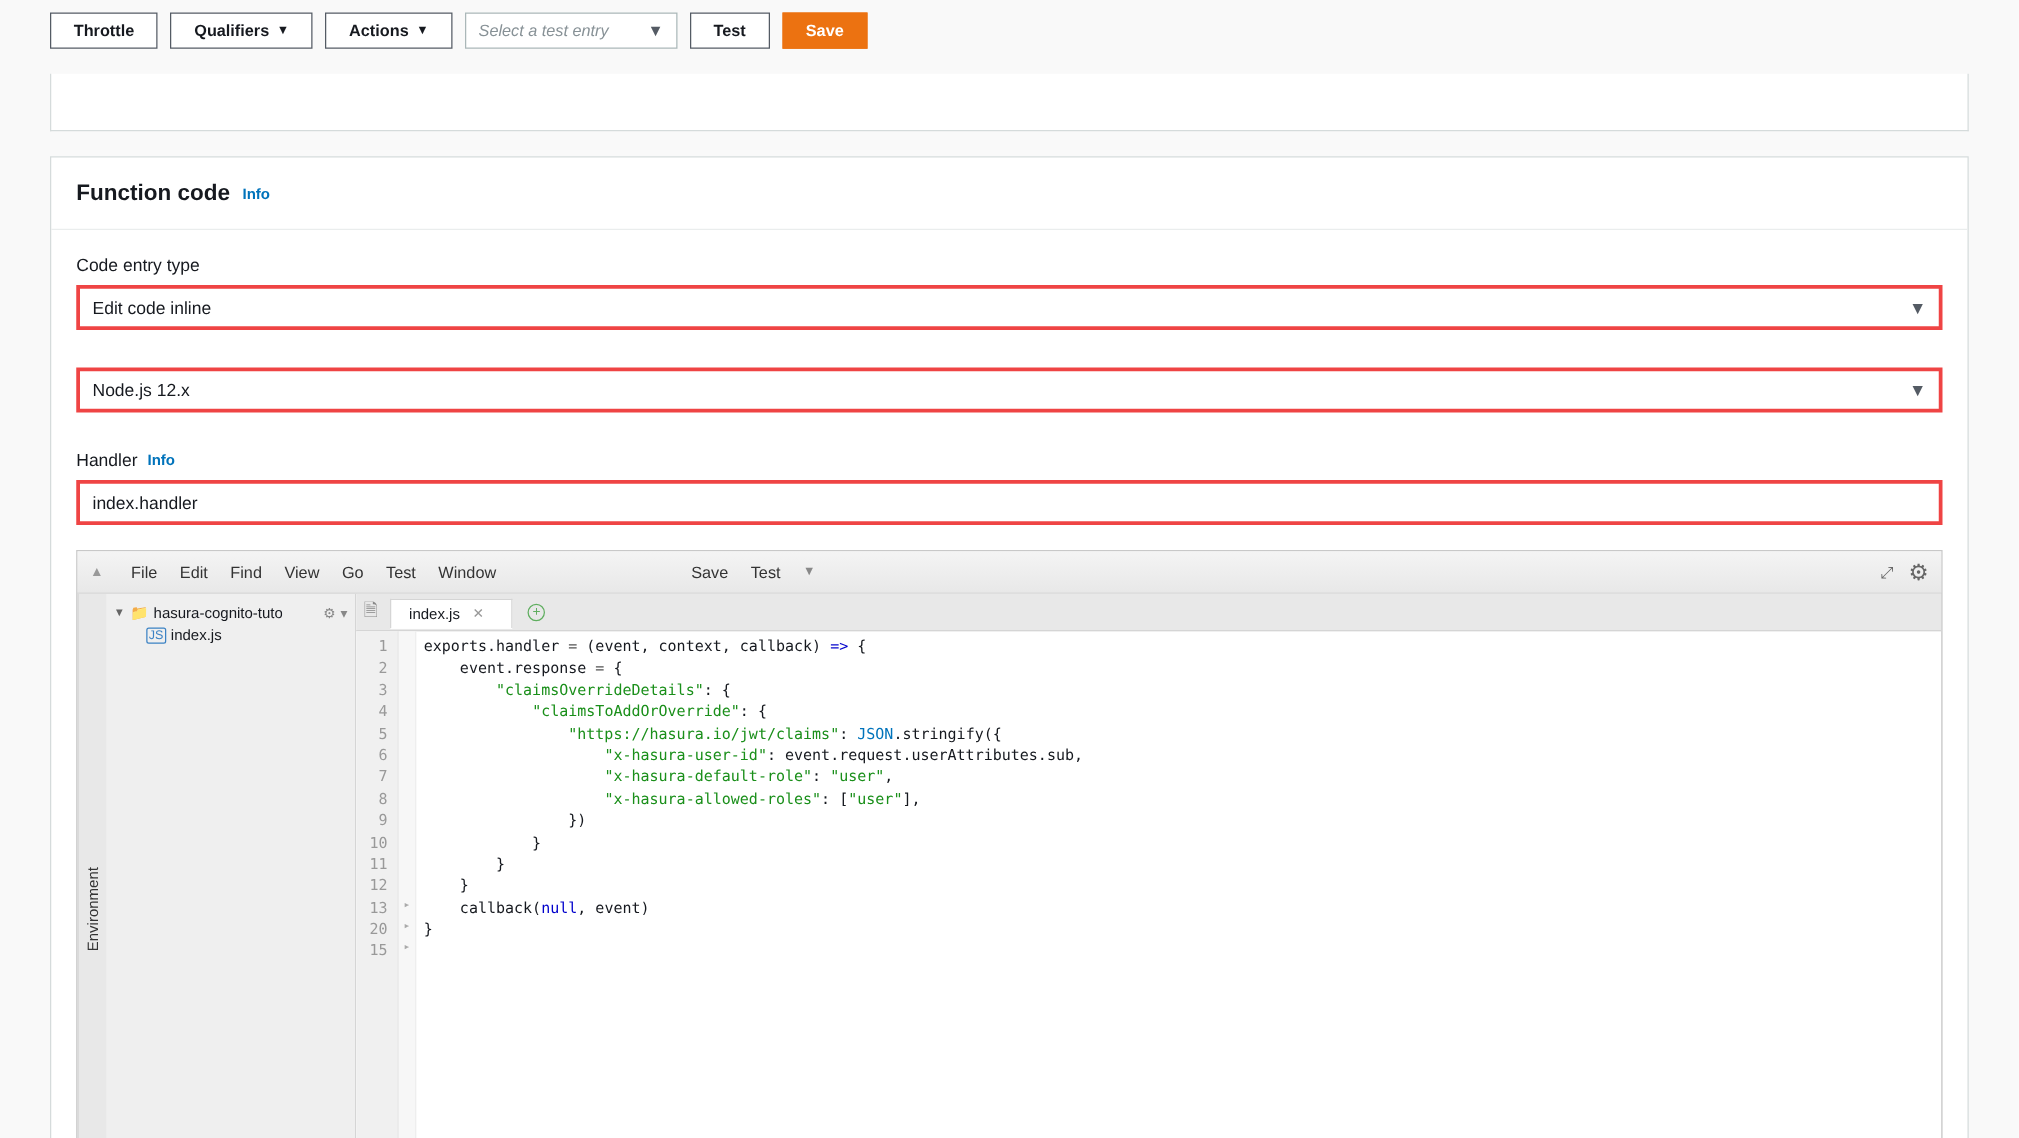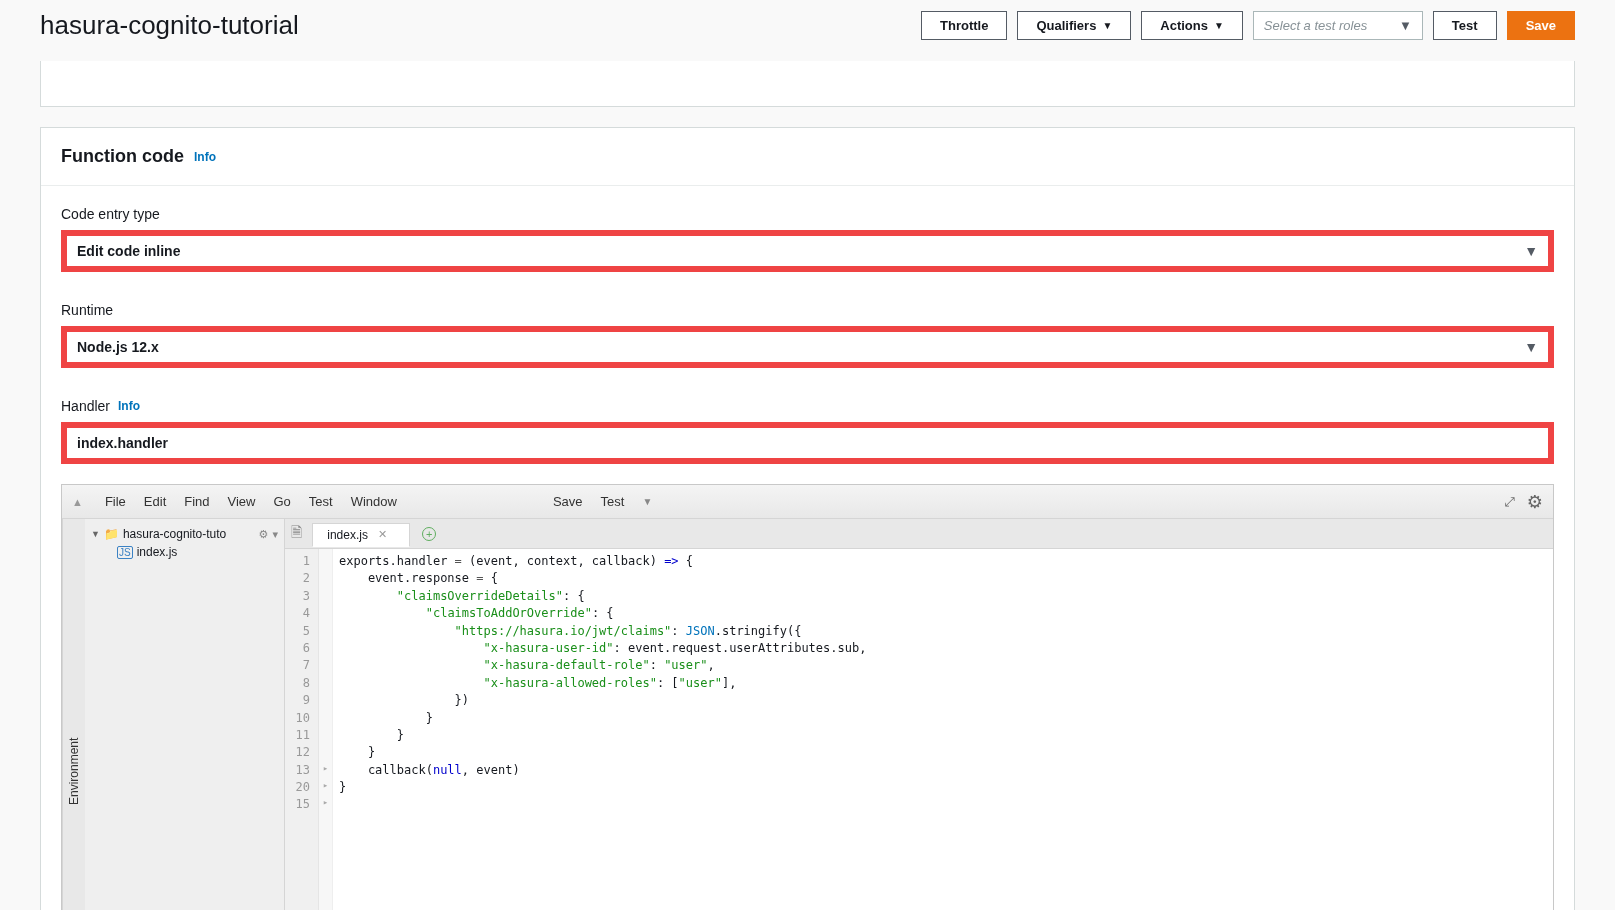--- a/index.html
+++ b/index.html
@@ -22,21 +22,21 @@
 
 .section { margin: 0 40px; border: 1px solid #d5dbdb; background: #fff; }
 .section-header { padding: 18px 20px; border-bottom: 1px solid #eaeded; display:flex; align-items:center; gap:10px;text-align:center;}
 .section-header h2 { font-size: 18px; font-weight: bold; }
 .info-link { color: #0073bb; font-size: 12px; font-weight: bold; cursor: pointer; }
 
 
 .config-row { display: flex; gap: 30px; padding: 20px; flex-direction: column; }
 .config-col { flex: 1; display: flex; flex-direction: column; gap: 8px; }
 .config-label { font-weight: normal; font-size: 14px; display:flex; gap:8px; align-items:center;}
-.select-box, .input-box { border: 6px solid #ef4444; padding: 7px 10px; font-size: 14px; display: flex; align-items: center; justify-content: space-between; cursor: pointer; background: #fff; font-weight: bold; }
+.select-box, .input-box { border: 3px solid #ef4444; padding: 7px 10px; font-size: 14px; display: flex; align-items: center; justify-content: space-between; cursor: pointer; background: #fff; }
 .select-box .caret { color: #545b64; }
 .input-box { cursor: text; }
 
 
 .ide { margin: 0 20px 20px 20px; border: 1px solid #c8c8c8; display: flex; flex-direction: column; height: 540px; background: #ededed; }
 .ide-menubar { display: flex; align-items: center; padding: 0 10px; height: 34px; border-bottom: 1px solid #d5d5d5; font-size: 13px; color: #333; background: linear-gradient(#f4f4f4,#e8e8e8); gap: 18px; }
 .ide-menubar .collapse { color:#999; cursor:pointer; font-size:11px; margin-right:4px;}
 .ide-menubar .menu-item { cursor: pointer; }
 .ide-menubar .spacer-small { width: 120px; }
 .ide-menubar .right { margin-left: auto; display:flex; gap:12px; align-items:center; }
@@ -76,35 +76,34 @@
 
 .ide-status { height:40px; border-top:1px solid #d5d5d5; background:#e5e5e5; display:flex; align-items:center; justify-content:flex-end; padding:0 10px; gap:16px; font-size:12px; color:#333;}
 .ide-status .gear2 { color:#777; cursor:pointer;}
 </style>
 </head>
 <body>
 
 <div class="page">
 
   <div class="header-row">
-    <div class="header-title">hasura-cognito-tutorial</div>
     <div class="header-actions">
       <button class="btn">
           <span>Throttle</span>
         </button>
       <button class="btn">
           <span>Qualifiers</span>
           <span class="caret">▼</span>
         </button>
       <button class="btn">
           <span>Actions</span>
           <span class="caret">▼</span>
         </button>
       <div class="test-select">
-        <span>Select a test roles</span>
+        <span>Select a test entry</span>
         <span class="caret">▼</span>
       </div>
       <button class="btn">
           <span>Test</span>
         </button>
       <button class="btn btn-primary">
           <span>Save</span>
         </button>
     </div>
   </div>
@@ -119,21 +118,20 @@
 
     <div class="config-row">
       <div class="config-col">
         <div class="config-label">Code entry type</div>
         <div class="select-box">
           <span>Edit code inline</span>
           <span class="caret">▼</span>
         </div>
       </div>
       <div class="config-col">
-        <div class="config-label">Runtime</div>
         <div class="select-box">
           <span>Node.js 12.x</span>
           <span class="caret">▼</span>
         </div>
       </div>
       <div class="config-col">
         <div class="config-label">
           <span>Handler</span>
           <span class="info-link">Info</span>
         </div>

